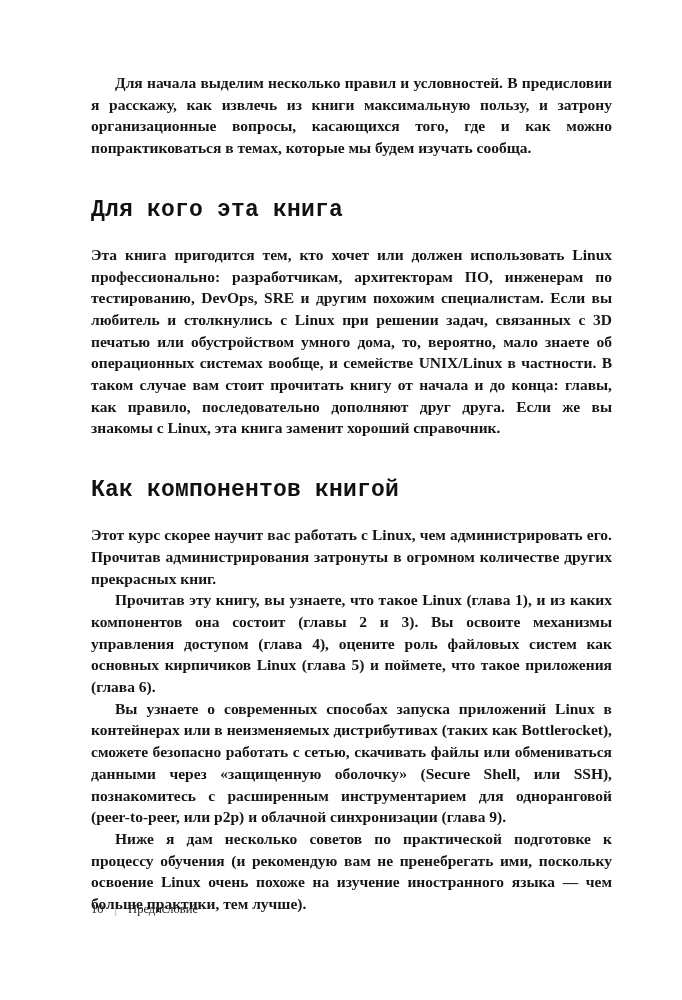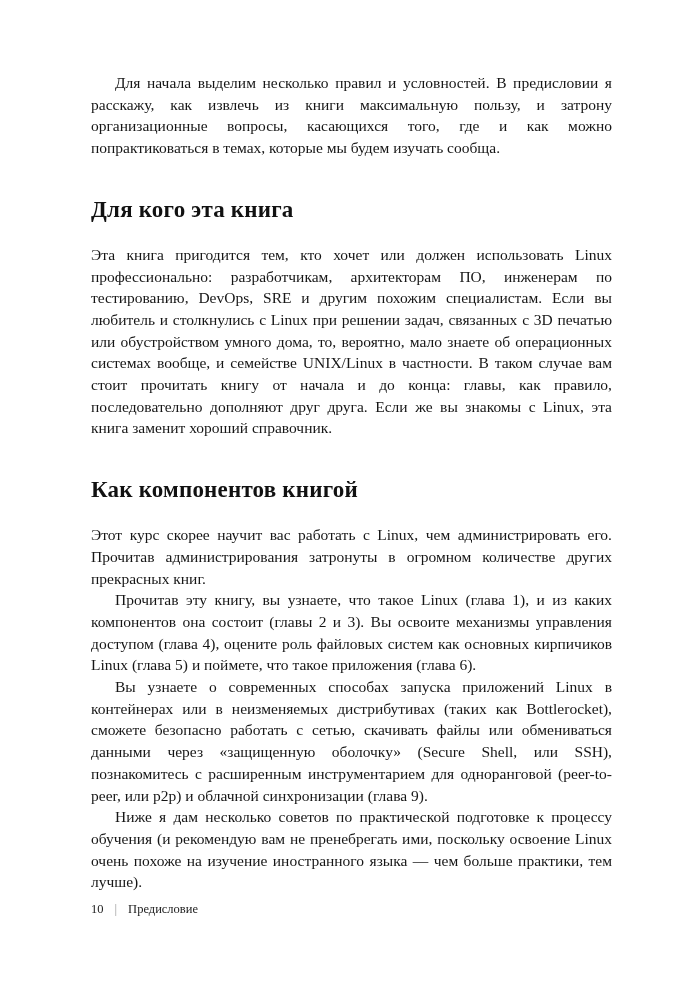--- a/index.html
+++ b/index.html
@@ -20,26 +20,27 @@
     box-sizing: border-box;
     width: 682px;
     height: 1000px;
     padding: 72px 70px 0 91px;
   }
   p.body-par {
     margin: 0;
     font-size: 15.5px;
     line-height: 21.7px;
     text-align: justify;
+    font-weight: bold;
   }
   p.indent {
     text-indent: 24px;
   }
   h1.section-heading {
-    font-family: Liberation Serif, serif;
+    font-family: Liberation Mono, monospace;
     font-weight: 700;
     font-size: 23px;
     line-height: 26px;
     color: #111111;
     margin: 38px 0 21px 0;
     letter-spacing: 0.2px;
   }
   .footer {
     position: absolute;
     left: 91px;

